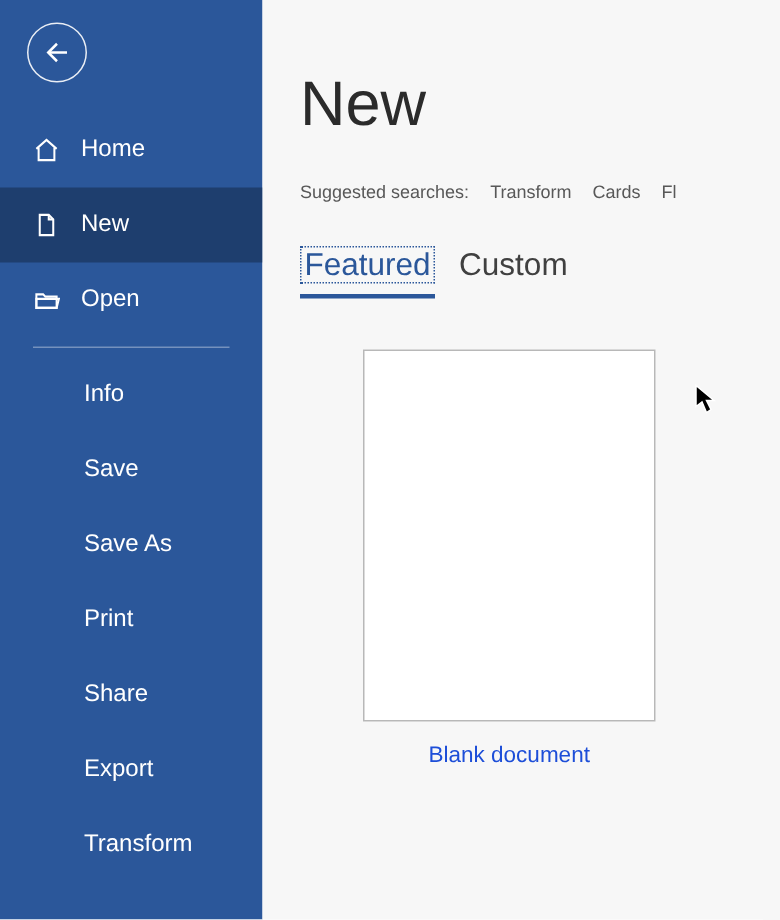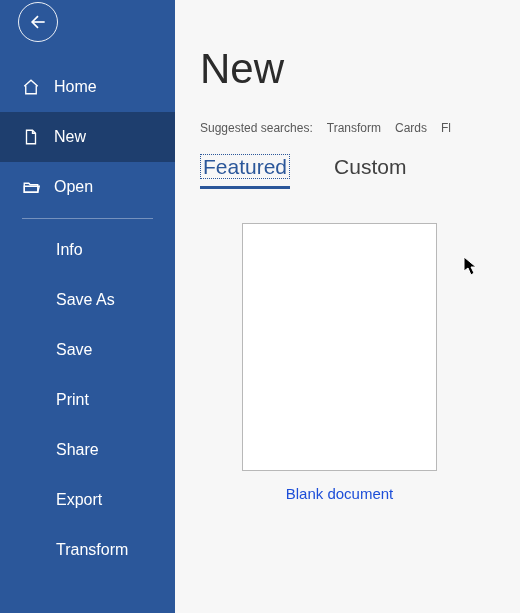--- a/index.html
+++ b/index.html
@@ -1,31 +1,31 @@
 <!DOCTYPE html>
 <html><head>
   <meta charset="utf-8">
   <style>
     * { box-sizing: border-box; margin: 0; padding: 0; }
     body { font-family: "Segoe UI", sans-serif; width: 520px; height: 613px; overflow: hidden; background: #fff; }
     .app { display: flex; width: 100%; height: 100%; }
-    .sidebar { width: 175px; background: #2b579a; color: #fff; display: flex; flex-direction: column; padding-top: 2px; }
+    .sidebar { width: 175px; background: #2b579a; color: #fff; display: flex; flex-direction: column; padding-top: 15px; }
     .back-btn { width: 40px; height: 40px; margin-left: 18px; margin-bottom: 20px; border: 1.5px solid rgba(255,255,255,0.9); border-radius: 50%; display: flex; align-items: center; justify-content: center; cursor: pointer; }
     .nav-item { display: flex; align-items: center; height: 50px; padding-left: 22px; cursor: pointer; font-size: 16px; gap: 14px; }
     .nav-item.active { background: #1e3e6e; }
     .nav-icon { width: 18px; height: 18px; flex-shrink: 0; }
     .divider { border-top: 1px solid rgba(255,255,255,0.35); margin: 6px 22px 6px 22px; }
     .sub-item { height: 50px; display: flex; align-items: center; padding-left: 56px; font-size: 16px; cursor: pointer; }
     .main { flex: 1; background: #f7f7f7; padding: 45px 0 0 25px; position: relative; }
     .title { font-size: 42px; font-weight: 300; color: #2b2b2b; margin-bottom: 28px; }
     .search { width: 295px; height: 34px; border: 1px solid #c0c0c0; background: #fff; padding: 0 10px; font-size: 15px; color: #333; outline: none; }
     .search::placeholder { color: #707070; }
     .suggested-row { margin-top: 18px; font-size: 12px; color: #585858; display: flex; gap: 14px; align-items: baseline; }
     .suggested-row .link { color: #585858; cursor: pointer; }
-    .tabs { margin-top: 20px; display: flex; gap: 44px; }
+    .tabs { margin-top: 30px; display: flex; gap: 16px; }
     .tab { font-size: 21px; font-weight: 400; color: #404040; cursor: pointer; position: relative; padding-bottom: 2px; }
     .tab.active { color: #2b579a; }
     .tab.active .tab-text { border: 1px dotted #2b579a; padding: 0 2px; }
     .tab.active::after { content:""; position:absolute; left:0; right:0; bottom:-8px; height:3px; background:#2b579a; }
     .cursor-img { position:absolute; left: 288px; top: 256px; pointer-events:none; }
     .templates { margin-top: 42px; display: flex; }
     .template { display:flex; flex-direction:column; align-items:center; margin-left: 42px; cursor:pointer; }
     .thumb { width: 195px; height: 248px; background:#fff; border:1px solid #b8b8b8; }
     .tmpl-label { margin-top: 14px; font-size: 15px; color: #1d4ed8; }
   </style>
@@ -64,24 +64,24 @@
         </svg>
       <span>Open</span>
     </div>
 
     <div class="divider"></div>
 
     <div class="sub-item">
         <span>Info</span>
       </div>
     <div class="sub-item">
-        <span>Save As</span>
+        <span>Save</span>
       </div>
     <div class="sub-item">
-        <span>Save</span>
+        <span>Save As</span>
       </div>
     <div class="sub-item">
         <span>Print</span>
       </div>
     <div class="sub-item">
         <span>Share</span>
       </div>
     <div class="sub-item">
         <span>Export</span>
       </div>

